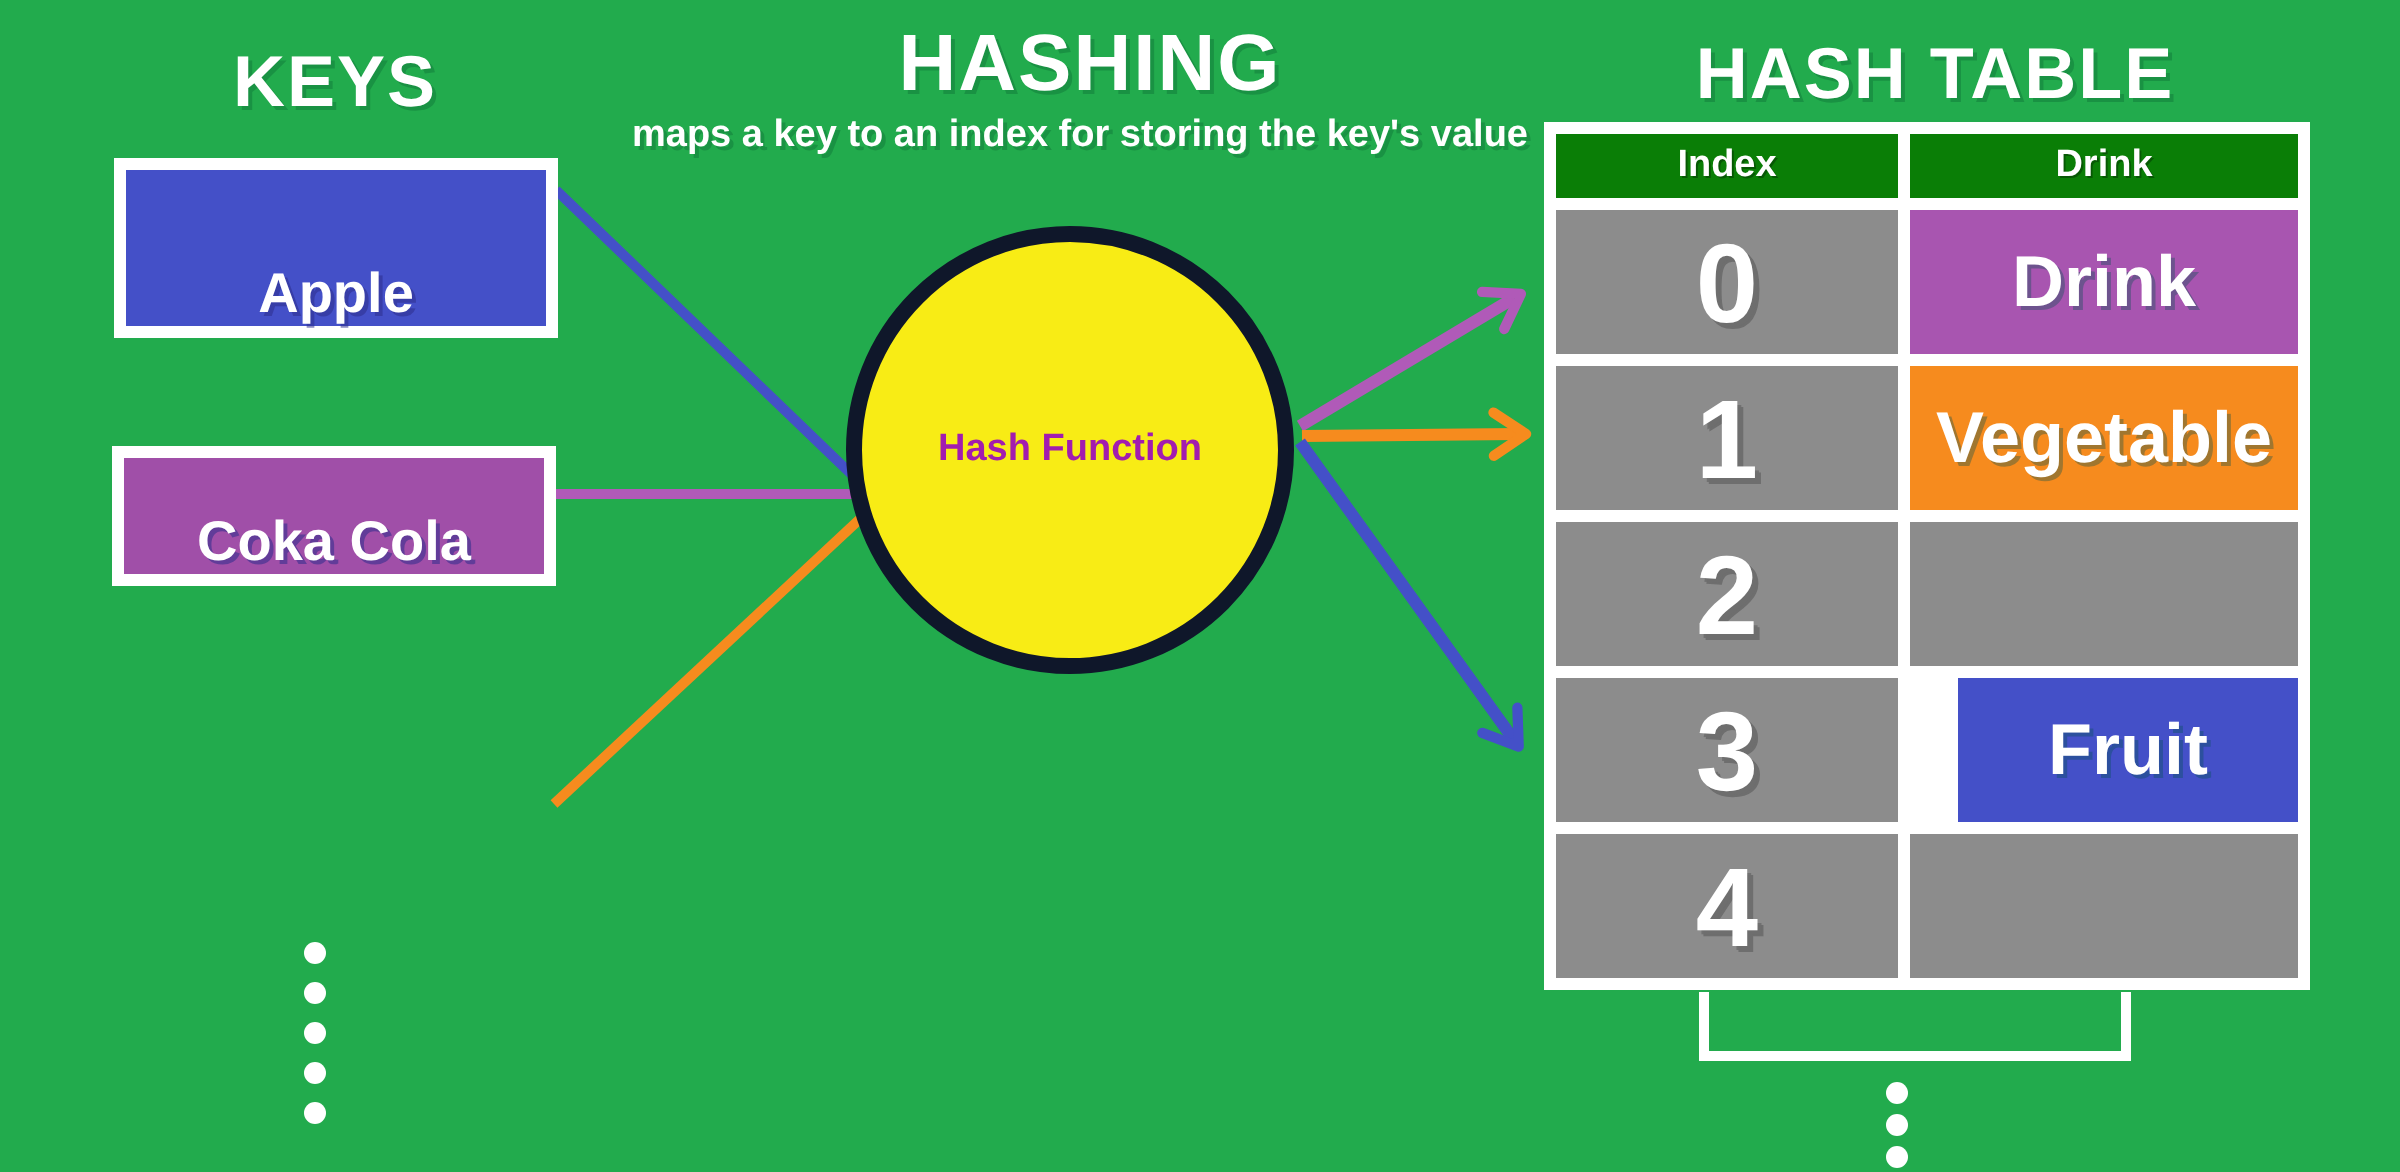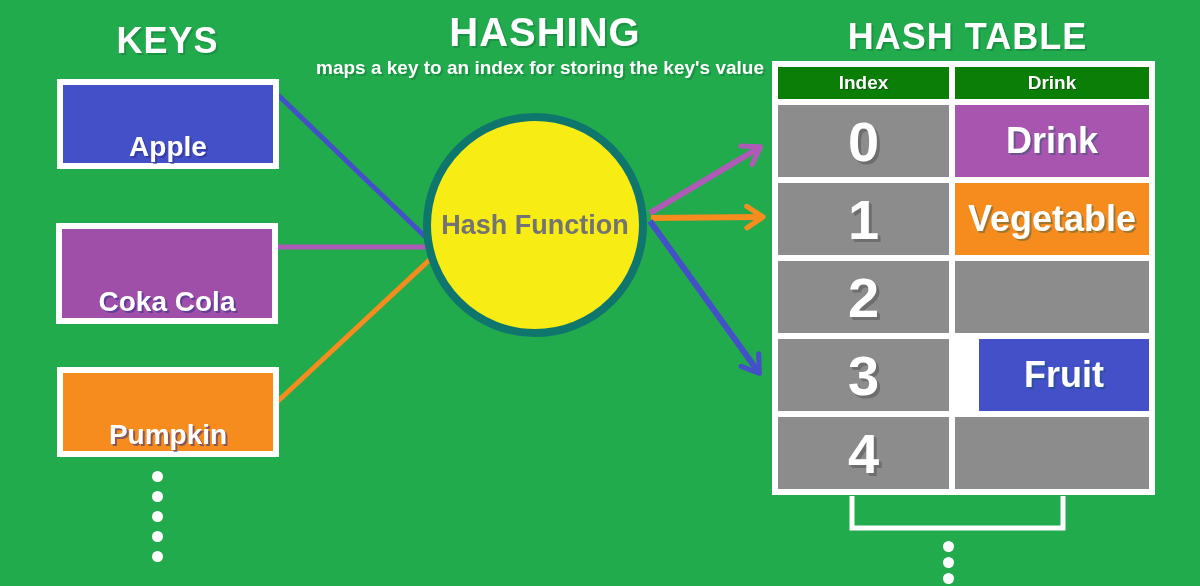--- a/index.html
+++ b/index.html
@@ -18,29 +18,29 @@
   .hashing-sub    { left: 260px; top: 57px; width: 560px; font-size: 19px; letter-spacing: 0; }
   .hashtable-title{ left: 780px; top: 16px; width: 375px; font-size: 36px; }
 
   
   .key-box {
     position: absolute; width: 222px; height: 90px; z-index: 2;
     border: 6px solid #fff; display: flex; align-items: flex-end; justify-content: center;
     color: #fff; font-size: 28px; text-shadow: 2px 2px 0 rgba(45,45,140,0.55);
   }
   .key-apple   { left: 57px; top: 79px;  }
-  .key-coka    { left: 56px; top: 223px; height: 101px; }
+  .key-coka    { left: 56px; top: 223px; height: 70px; }
   .key-pumpkin { left: 57px; top: 367px; }
 
   
   .hash-circle {
     position: absolute; left: 423px; top: 113px; width: 224px; height: 224px;
-    border: 8px solid #0f766e; border-radius: 50%; z-index: 3;
+    border: 8px solid #0f172a; border-radius: 50%; z-index: 3;
     display: flex; align-items: center; justify-content: center;
-    color: #737373; font-size: 27px;
+    color: #a21caf; font-size: 19px;
   }
 
   
   .hash-table {
     position: absolute; left: 772px; top: 61px; width: 383px; z-index: 2;
     background: #fff; padding: 6px;
     display: grid; grid-template-columns: 171px 1fr;
     grid-template-rows: 32px repeat(5, 72px); gap: 6px;
   }
   .ht-cell { display: flex; align-items: center; justify-content: center; color: #fff; }
@@ -88,23 +88,20 @@
     <line x1="650" y1="221" x2="757" y2="370" stroke="#4450c8" stroke-width="6" marker-end="url(#ah-b)"></line>
     <polyline points="852,496 852,528 1063,528 1063,496" fill="none" stroke="#ffffff" stroke-width="5"></polyline>
   </svg>
 
   <div class="key-box key-apple" style="background-color: rgb(68, 80, 200);">
     <span>Apple</span>
   </div>
   <div class="key-box key-coka" style="background-color: rgb(160, 79, 168);">
     <span>Coka Cola</span>
   </div>
-  <div class="key-box key-pumpkin" style="background-color: rgb(246, 139, 30);">
-    <span>Pumpkin</span>
-  </div>
 
   <div class="dots dots-left">
     <span class="dot"></span>
     <span class="dot"></span>
     <span class="dot"></span>
     <span class="dot"></span>
     <span class="dot"></span>
   </div>
 
   <div class="hash-circle" style="background-color: rgb(248, 236, 21);">

